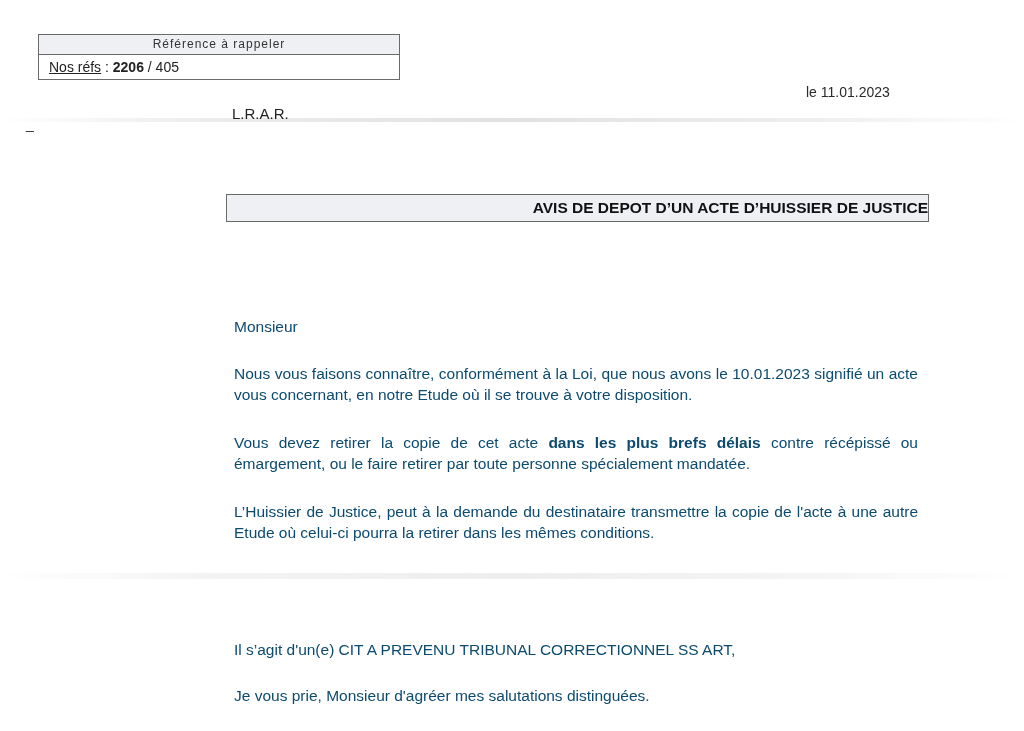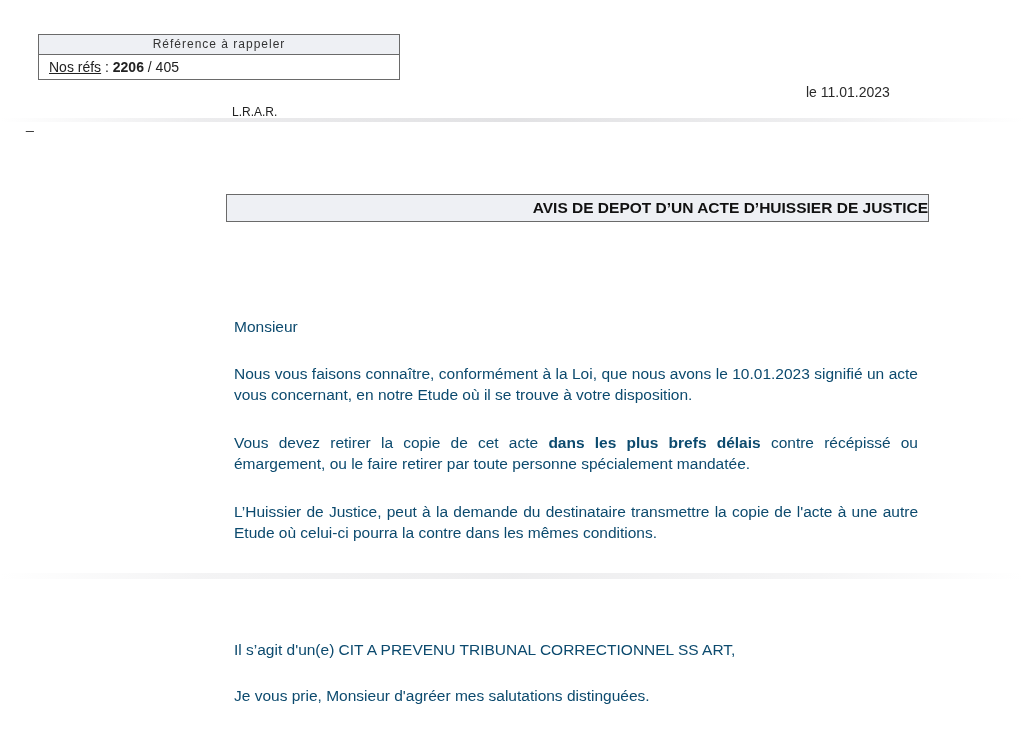--- a/index.html
+++ b/index.html
@@ -28,21 +28,21 @@
     .ref-box .ref-line {
       height: 25px; line-height: 24px; padding-left: 10px; color: #222;
       font-size: 14px;
     }
     .ref-line .u { text-decoration: underline; }
     .ref-line b { font-weight: bold; }
     .date {
       position: absolute; left: 806px; top: 84px; font-size: 14px; color: #2a2a2a;
     }
     .lrar {
-      position: absolute; left: 232px; top: 105px; font-size: 12px; color: #222;
+      position: absolute; left: 232px; top: 105px; font-size: 15px; color: #222;
     }
     .dash {
       position: absolute; left: 26px; top: 116px; font-size: 14px; color: #333;
     }
     .title-box {
       position: absolute; left: 226px; top: 194px; width: 703px; height: 28px;
       border: 1px solid #6a6a6a; box-sizing: border-box;
       background: #eef0f4;
       text-align: right; line-height: 26px;
       font-size: 15.5px; font-weight: bold; color: #111;
@@ -77,20 +77,20 @@
   <div class="title-box">AVIS DE DEPOT D’UN ACTE D’HUISSIER DE JUSTICE</div>
 
   <div class="body-text" style="top:316px;">Monsieur</div>
 
   <div class="body-text" style="top:363px;">Nous vous faisons connaître, conformément à la Loi, que nous avons le 10.01.2023 signifié un acte vous concernant, en notre Etude où il se trouve à votre disposition.</div>
 
   <div class="body-text" style="top:432px;">
     <span>Vous devez retirer la copie de cet acte </span><b>dans les plus brefs délais</b><span> contre récépissé ou émargement, ou le faire retirer par toute personne spécialement mandatée.</span>
   </div>
 
-  <div class="body-text" style="top:501px;">L’Huissier de Justice, peut à la demande du destinataire transmettre la copie de l'acte à une autre Etude où celui-ci pourra la contre dans les mêmes conditions.</div>
+  <div class="body-text" style="top:501px;">L’Huissier de Justice, peut à la demande du destinataire transmettre la copie de l'acte à une autre Etude où celui-ci pourra la retirer dans les mêmes conditions.</div>
 
 
   <div class="body-text" style="top:685px;">Je vous prie, Monsieur d'agréer mes salutations distinguées.</div>
 
   <div class="body-text" style="top:639px;">Il s’agit d'un(e) CIT A PREVENU TRIBUNAL CORRECTIONNEL SS ART,</div>
 
 </div>
 
 </body></html>

